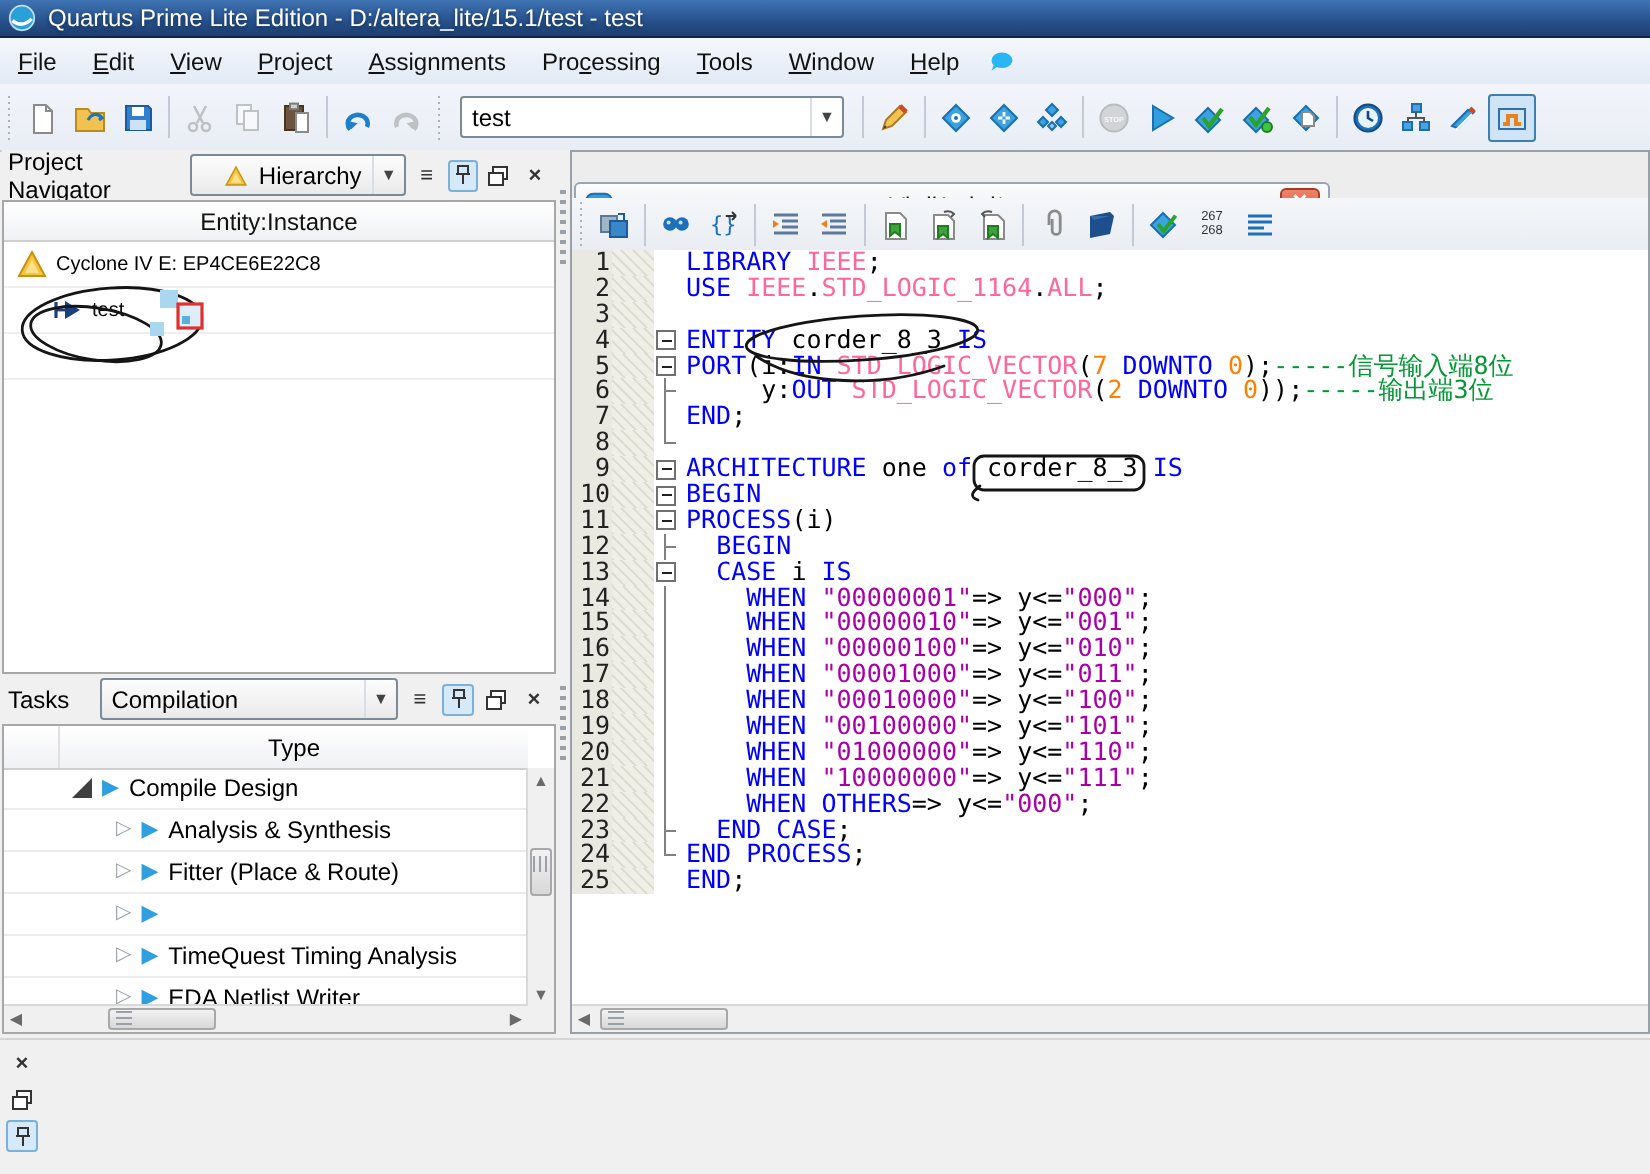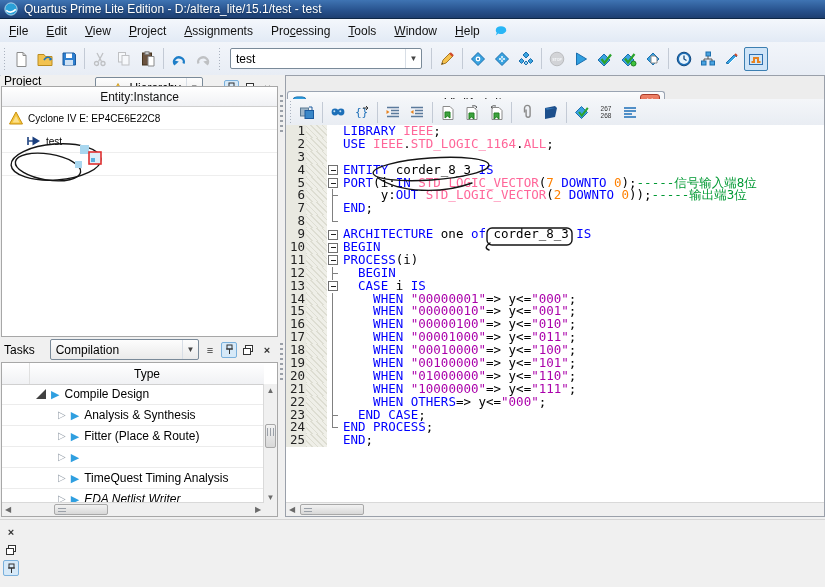--- a/index.html
+++ b/index.html
@@ -311,21 +311,21 @@
           </svg>
         </span>
       <span class="head-btn">
           <svg width="10" height="10" viewBox="0 0 10 10">
             <rect x="2.5" y="0.5" width="7" height="6" fill="#fff" stroke="#333"></rect>
             <rect x="0.5" y="3.5" width="7" height="6" fill="#fff" stroke="#333"></rect>
           </svg>
         </span>
       <span class="head-btn" style="font-weight:bold">×</span>
     </div>
-    <div class="panel-body" style="top:11px;">
+    <div class="panel-body" style="top:25px;">
       <div class="colhead">Entity:Instance</div>
       <div id="pn-tree">
           <div class="tree-row" style="padding-left: 6px;">
             <span>
               <svg width="16" height="16" viewBox="0 0 16 16">
                 <path d="M8 2l6.5 12h-13z" fill="#f5c63c" stroke="#c89010"></path>
                 <path d="M8 6l3.5 6.5h-7z" fill="#fbe08e"></path>
               </svg>
             </span>
             <span>Cyclone IV E: EP4CE6E22C8</span>
@@ -393,21 +393,21 @@
             <span class="play">▶</span>
           </div>
           <div class="task-row" style="padding-left: 56px;">
             <span class="tri-col">▷</span>
             <span class="play">▶</span>
             <span style="white-space: nowrap;">TimeQuest Timing Analysis</span>
           </div>
           <div class="task-row" style="padding-left: 56px;">
             <span class="tri-col">▷</span>
             <span class="play">▶</span>
-            <span style="white-space: nowrap; font-style: italic;">EDA Netlist Writer</span>
+            <span style="white-space: nowrap;">EDA Netlist Writer</span>
           </div>
         </div>
 
       <div class="sb" style="right:0;top:21px;bottom:13px;width:13px;border-left:1px solid #d9d9d9;">
         <span class="sb-arrow" style="top:0;left:0;right:0;height:12px;">▲</span>
         <div class="sb-thumb" style="left:1px;right:1px;top:40px;height:22px;">
             <span class="grip3-h"></span>
           </div>
         <span class="sb-arrow" style="bottom:0;left:0;right:0;height:12px;">▼</span>
       </div>

